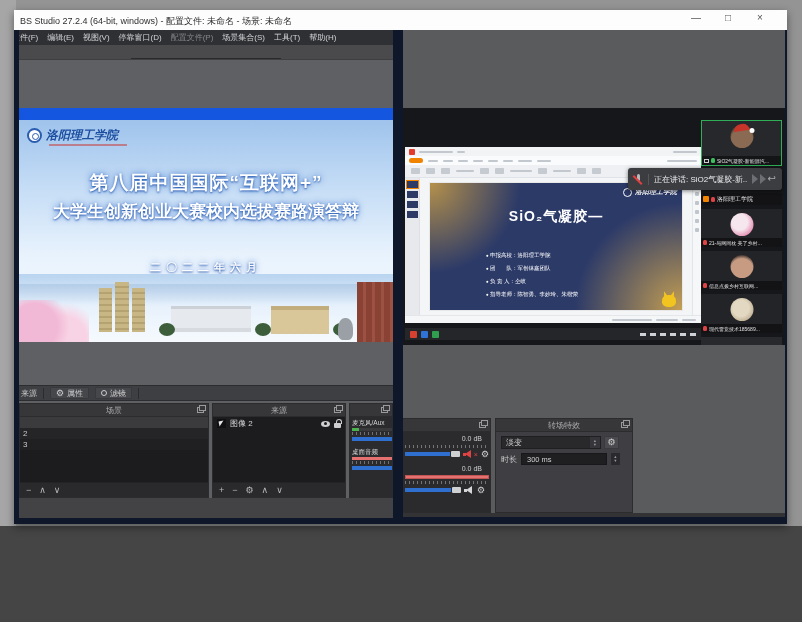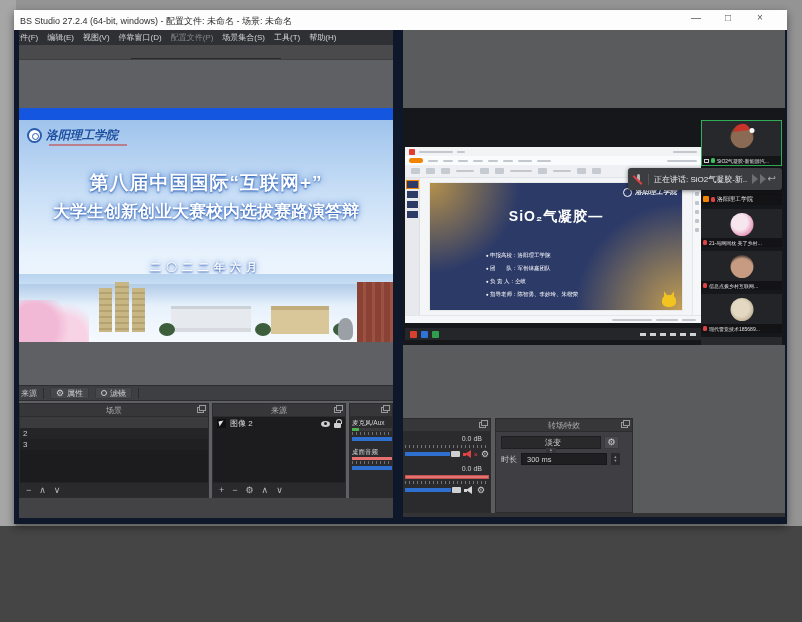--- a/index.html
+++ b/index.html
@@ -168,21 +168,21 @@
   .vol-handle{width:9px;height:6px;background:#cfd0d2;border-radius:1px;margin-left:-2px;}
   .spk{position:relative;width:10px;height:9px;display:inline-block;}
   .spk::before{content:"";position:absolute;left:0;top:3px;width:3px;height:3px;background:currentColor;}
   .spk::after{content:"";position:absolute;left:2px;top:0;border-top:4.5px solid transparent;border-bottom:4.5px solid transparent;border-right:6px solid currentColor;}
   .spk.red{color:#e04343;}
   .spk.white{color:#d6d6d8;}
   .mute-x{color:#e04343;font-size:7px;margin-left:-2px;}
   .meter2-red{position:absolute;left:2px;width:84px;height:4px;background:#e57270;box-shadow:inset 0 0 0 1px rgba(120,30,30,.35);}
 
   .sel-row{position:absolute;left:5px;top:17px;display:flex;align-items:center;gap:3px;}
-  .select{width:100px;height:13px;background:#29292c;border:1px solid #1f1f22;display:flex;align-items:center;flex-direction:column;}
+  .select{width:100px;height:13px;background:#29292c;border:1px solid #1f1f22;display:flex;align-items:center;}
   .select .sel-text{flex:1;padding-left:4px;font-size:8px;color:#d0d0d2;}
   .stepper{width:10px;height:100%;background:#35353a;display:flex;flex-direction:column;align-items:center;justify-content:center;font-size:4.5px;color:#9a9a9e;line-height:4px;}
   .gearbtn{width:15px;height:13px;background:#4b4b4f;border:1px solid #3a3a3e;display:flex;align-items:center;justify-content:center;}
   .dur-row{position:absolute;left:5px;top:34px;display:flex;align-items:center;gap:4px;font-size:8px;color:#c9c9cb;}
   .dur-field{width:86px;height:12px;background:#1f1f22;border:1px solid #18181b;display:flex;align-items:center;padding-left:5px;font-size:7.5px;color:#d0d0d2;}
   .spin{width:9px;height:12px;display:flex;flex-direction:column;align-items:center;justify-content:center;font-size:4.5px;color:#9a9a9e;line-height:4px;background:#2a2a2e;}
 
   .ctl-btn{position:absolute;left:4px;width:132px;height:12px;background:#39393d;border:1px solid #2e2e31;color:#c6c6c8;font-size:8px;text-align:center;line-height:11px;border-radius:1px;}
   .ctl-btn.active{background:#2c2c2f;}
 

